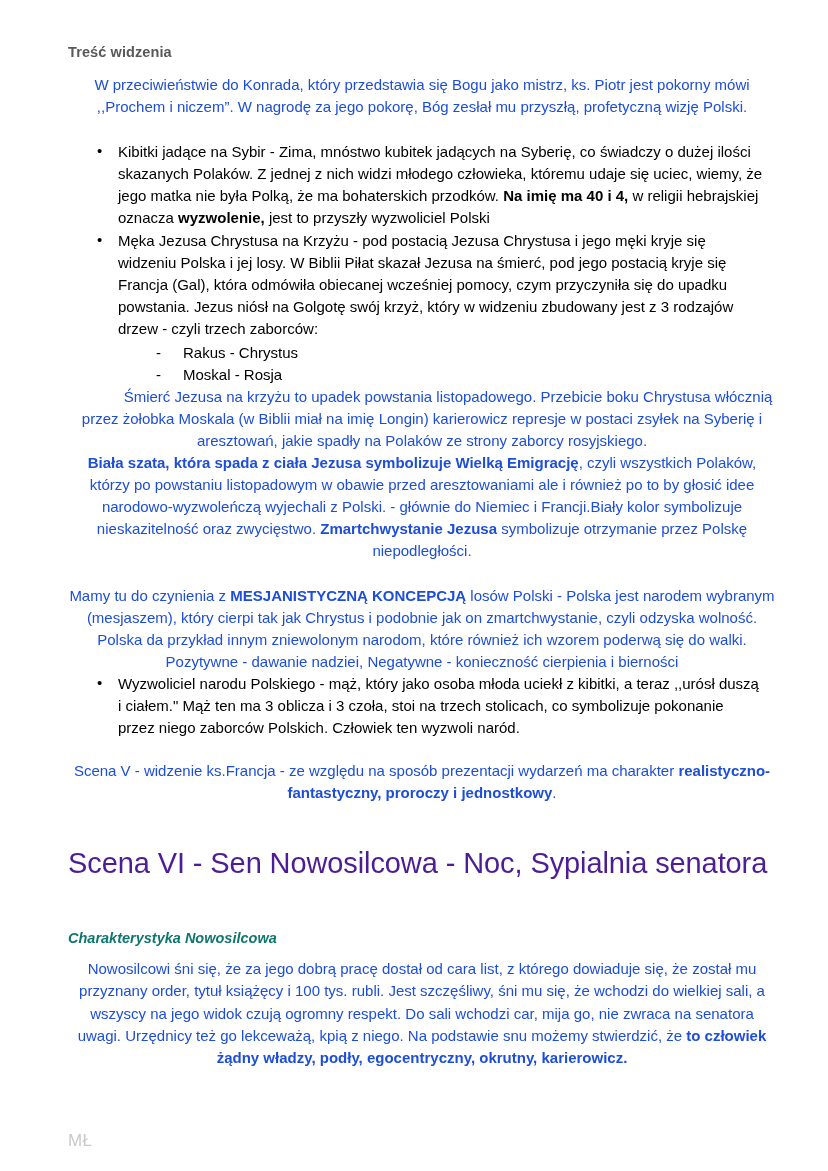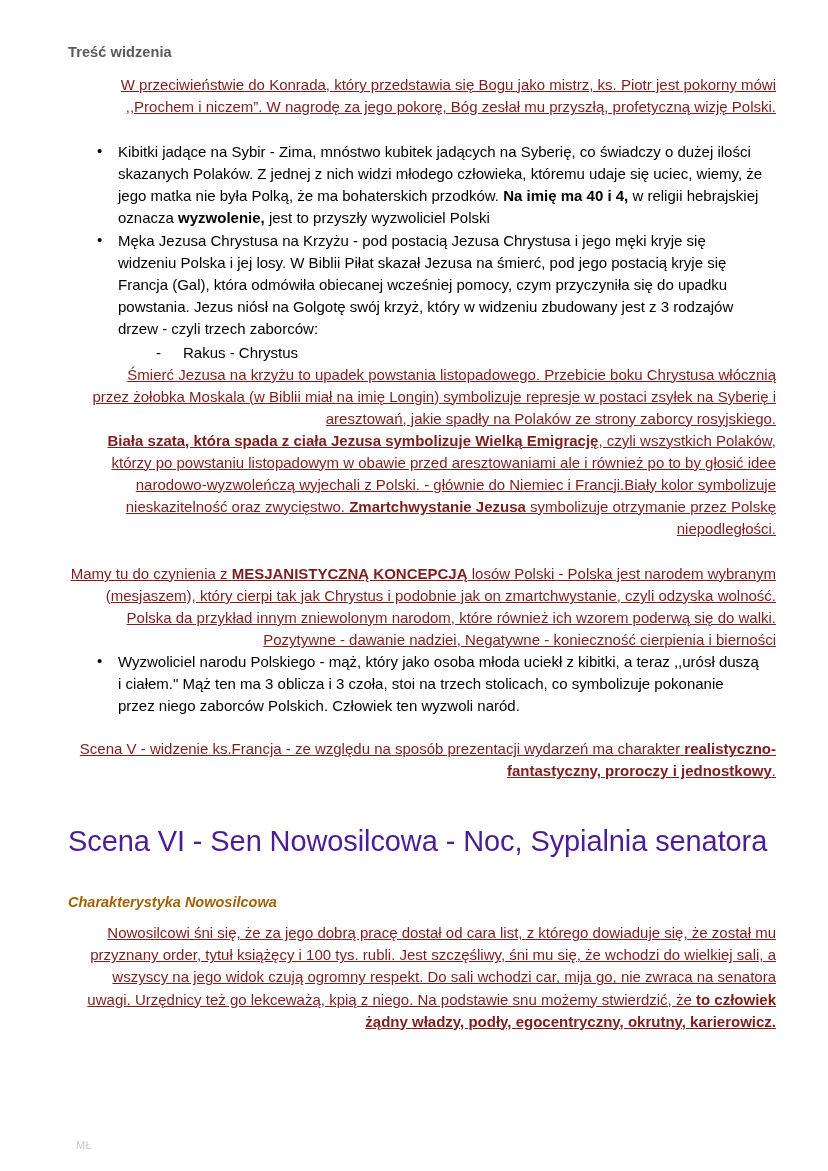--- a/index.html
+++ b/index.html
@@ -37,32 +37,31 @@
   .h-scene {
     font-size: 29px;
     font-weight: normal;
     color: #4c1d95;
     margin: 0 0 16px 0;
     letter-spacing: -0.1px;
   }
   .h-italic {
     font-size: 14.5px;
     font-style: italic;
-    color: #a16207;
-    margin: 0 0 12px 0;
+    color: #0f766e;
+    margin: 14px 0 12px 0;
   }
 
   
   p.para {
     font-size: 15px;
     line-height: 1.47;
     margin: 0 0 13px 0;
-    color: #7f1d1d;
-    text-align: right;
-    text-decoration: underline;
+    color: #1d4ed8;
+    text-align: center;
   }
   p.indent-first { text-indent: 52px; }
   p.nogap { margin-bottom: 0; }
 
   .spacer-sm { height: 10px; }
   .spacer-md { height: 20px; }
   .spacer-lg { height: 30px; }
   .spacer-xl { height: 40px; }
 
   b, strong { font-weight: bold; }
@@ -107,23 +106,23 @@
     position: absolute;
     left: 88px;
     top: 0;
     font-size: 15px;
     line-height: 1.47;
   }
 
   
   .footer-mark {
     position: absolute;
-    left: 76px;
+    left: 68px;
     bottom: 20px;
-    font-size: 11px;
+    font-size: 17px;
     color: #c9c9c9;
     letter-spacing: 0.3px;
     text-align: center;
   }
 </style>
 </head>
 <body>
 
 <div class="page">
   <div class="doc">
@@ -134,23 +133,24 @@
 
     <div class="spacer-sm"></div>
 
     <ul class="bullets">
       <li><span>Kibitki jadące na Sybir - Zima, mnóstwo kubitek jadących na Syberię, co świadczy o dużej ilości skazanych Polaków. Z jednej z nich widzi młodego człowieka, któremu udaje się uciec, wiemy, że jego matka nie była Polką, że ma bohaterskich przodków. </span><b>Na imię ma 40 i 4,</b><span> w religii hebrajskiej oznacza </span><b>wyzwolenie,</b><span> jest to przyszły wyzwoliciel Polski</span></li>
       <li><span>Męka Jezusa Chrystusa na Krzyżu - pod postacią Jezusa Chrystusa i jego męki kryje się widzeniu Polska i jej losy. W Biblii Piłat skazał Jezusa na śmierć, pod jego postacią kryje się Francja (Gal), która odmówiła obiecanej wcześniej pomocy, czym przyczyniła się do upadku powstania. Jezus niósł na Golgotę swój krzyż, który w widzeniu zbudowany jest z 3 rodzajów drzew - czyli trzech zaborców:</span></li>
     </ul>
 
     <ul class="dashes">
       <li>Rakus - Chrystus</li>
+      <li>Moskal - Rosja</li>
     </ul>
 
-    <p class="para nogap indent-first">Śmierć Jezusa na krzyżu to upadek powstania listopadowego. Przebicie boku Chrystusa włócznią przez żołobka Moskala (w Biblii miał na imię Longin) symbolizuje represje w postaci zsyłek na Syberię i aresztowań, jakie spadły na Polaków ze strony zaborcy rosyjskiego.</p>
+    <p class="para nogap indent-first">Śmierć Jezusa na krzyżu to upadek powstania listopadowego. Przebicie boku Chrystusa włócznią przez żołobka Moskala (w Biblii miał na imię Longin) karierowicz represje w postaci zsyłek na Syberię i aresztowań, jakie spadły na Polaków ze strony zaborcy rosyjskiego.</p>
 
     <p class="para"><b>Biała szata, która spada z ciała Jezusa symbolizuje Wielką Emigrację</b><span>, czyli wszystkich Polaków, którzy po powstaniu listopadowym w obawie przed aresztowaniami ale i również po to by głosić idee narodowo-wyzwoleńczą wyjechali z Polski. - głównie do Niemiec i Francji.Biały kolor symbolizuje nieskazitelność oraz zwycięstwo.  </span><b>Zmartchwystanie Jezusa</b><span> symbolizuje otrzymanie przez Polskę niepodległości.</span></p>
 
     <div class="spacer-sm"></div>
 
     <p class="para nogap"><span>Mamy tu do czynienia z </span><b>MESJANISTYCZNĄ KONCEPCJĄ</b><span> losów Polski - Polska jest narodem wybranym (mesjaszem), który cierpi tak jak Chrystus i podobnie jak on zmartchwystanie, czyli odzyska wolność. Polska da przykład innym zniewolonym narodom, które również ich wzorem poderwą się do walki. Pozytywne - dawanie nadziei, Negatywne - konieczność cierpienia i bierności</span></p>
 
     <ul class="bullets">
       <li>Wyzwoliciel narodu Polskiego - mąż, który jako osoba młoda uciekł z kibitki, a teraz ,,urósł duszą i ciałem." Mąż ten ma 3 oblicza i 3 czoła, stoi na trzech stolicach, co symbolizuje pokonanie przez niego zaborców Polskich. Człowiek ten wyzwoli naród.</li>
     </ul>

